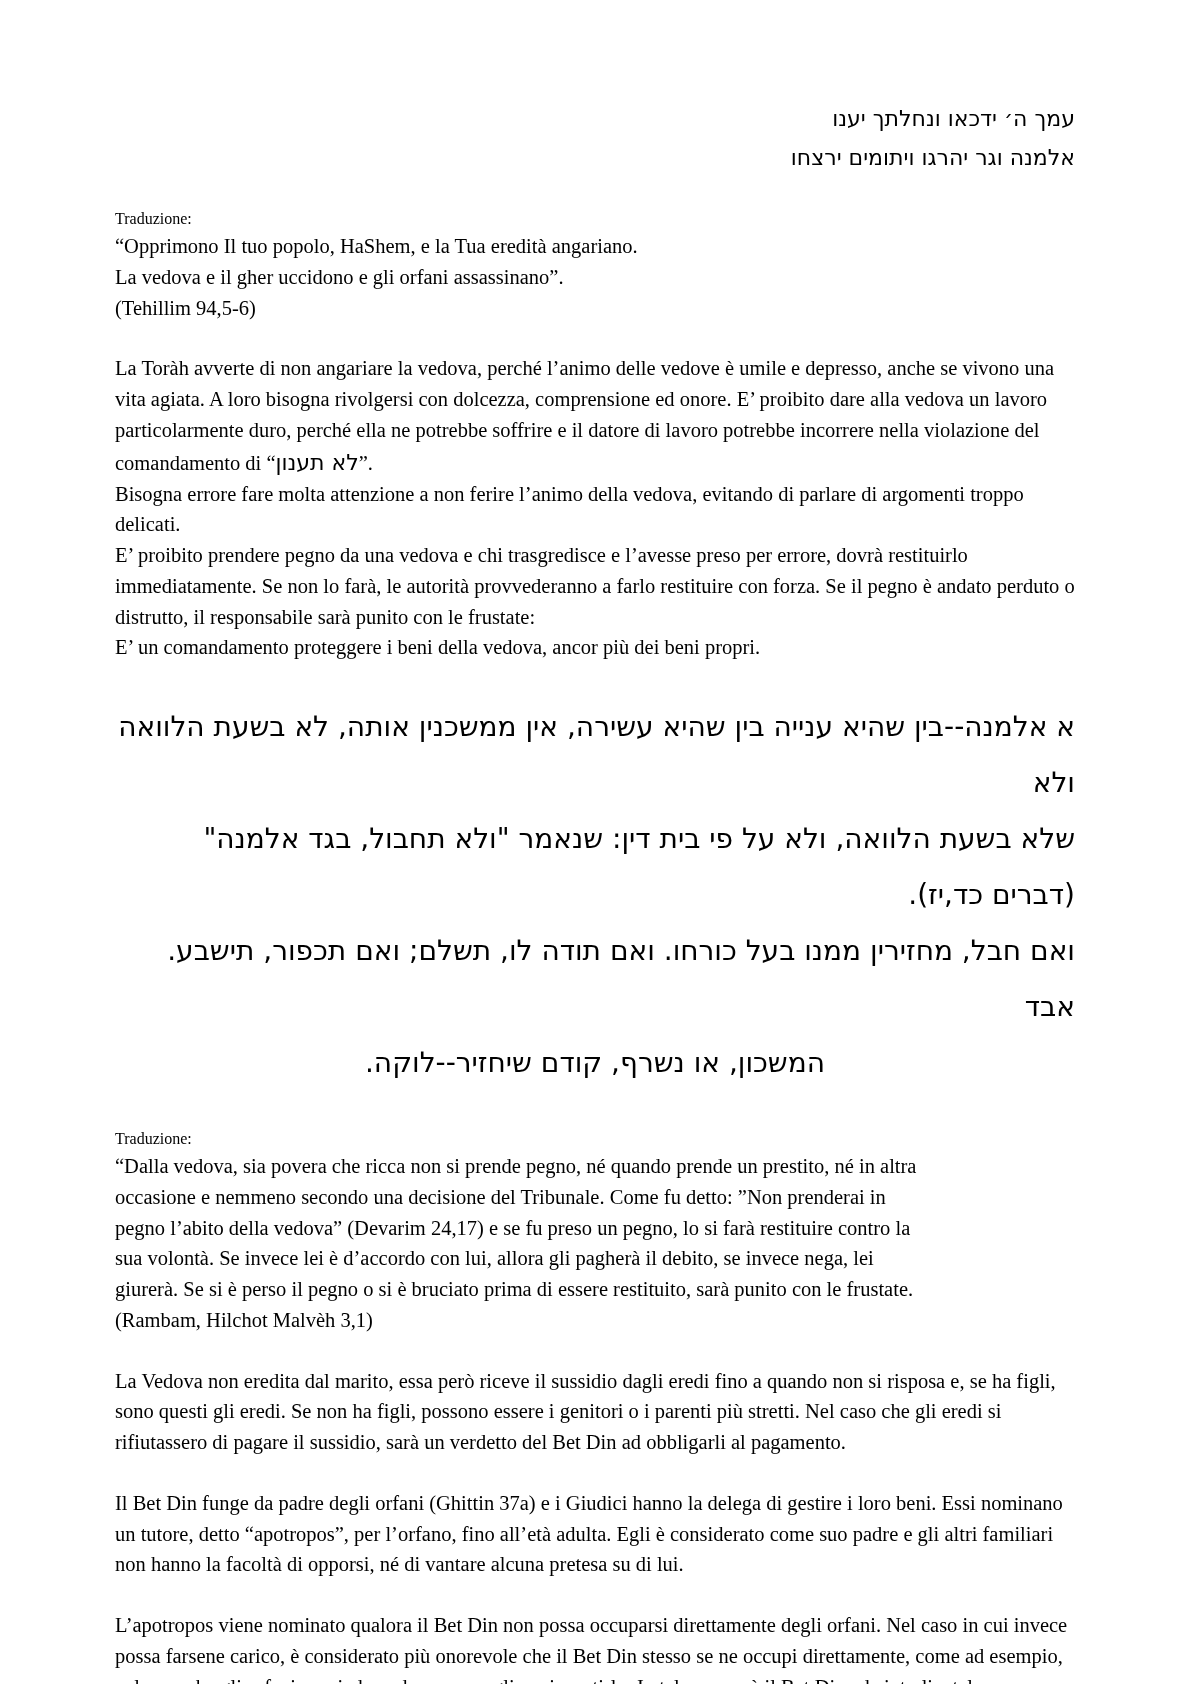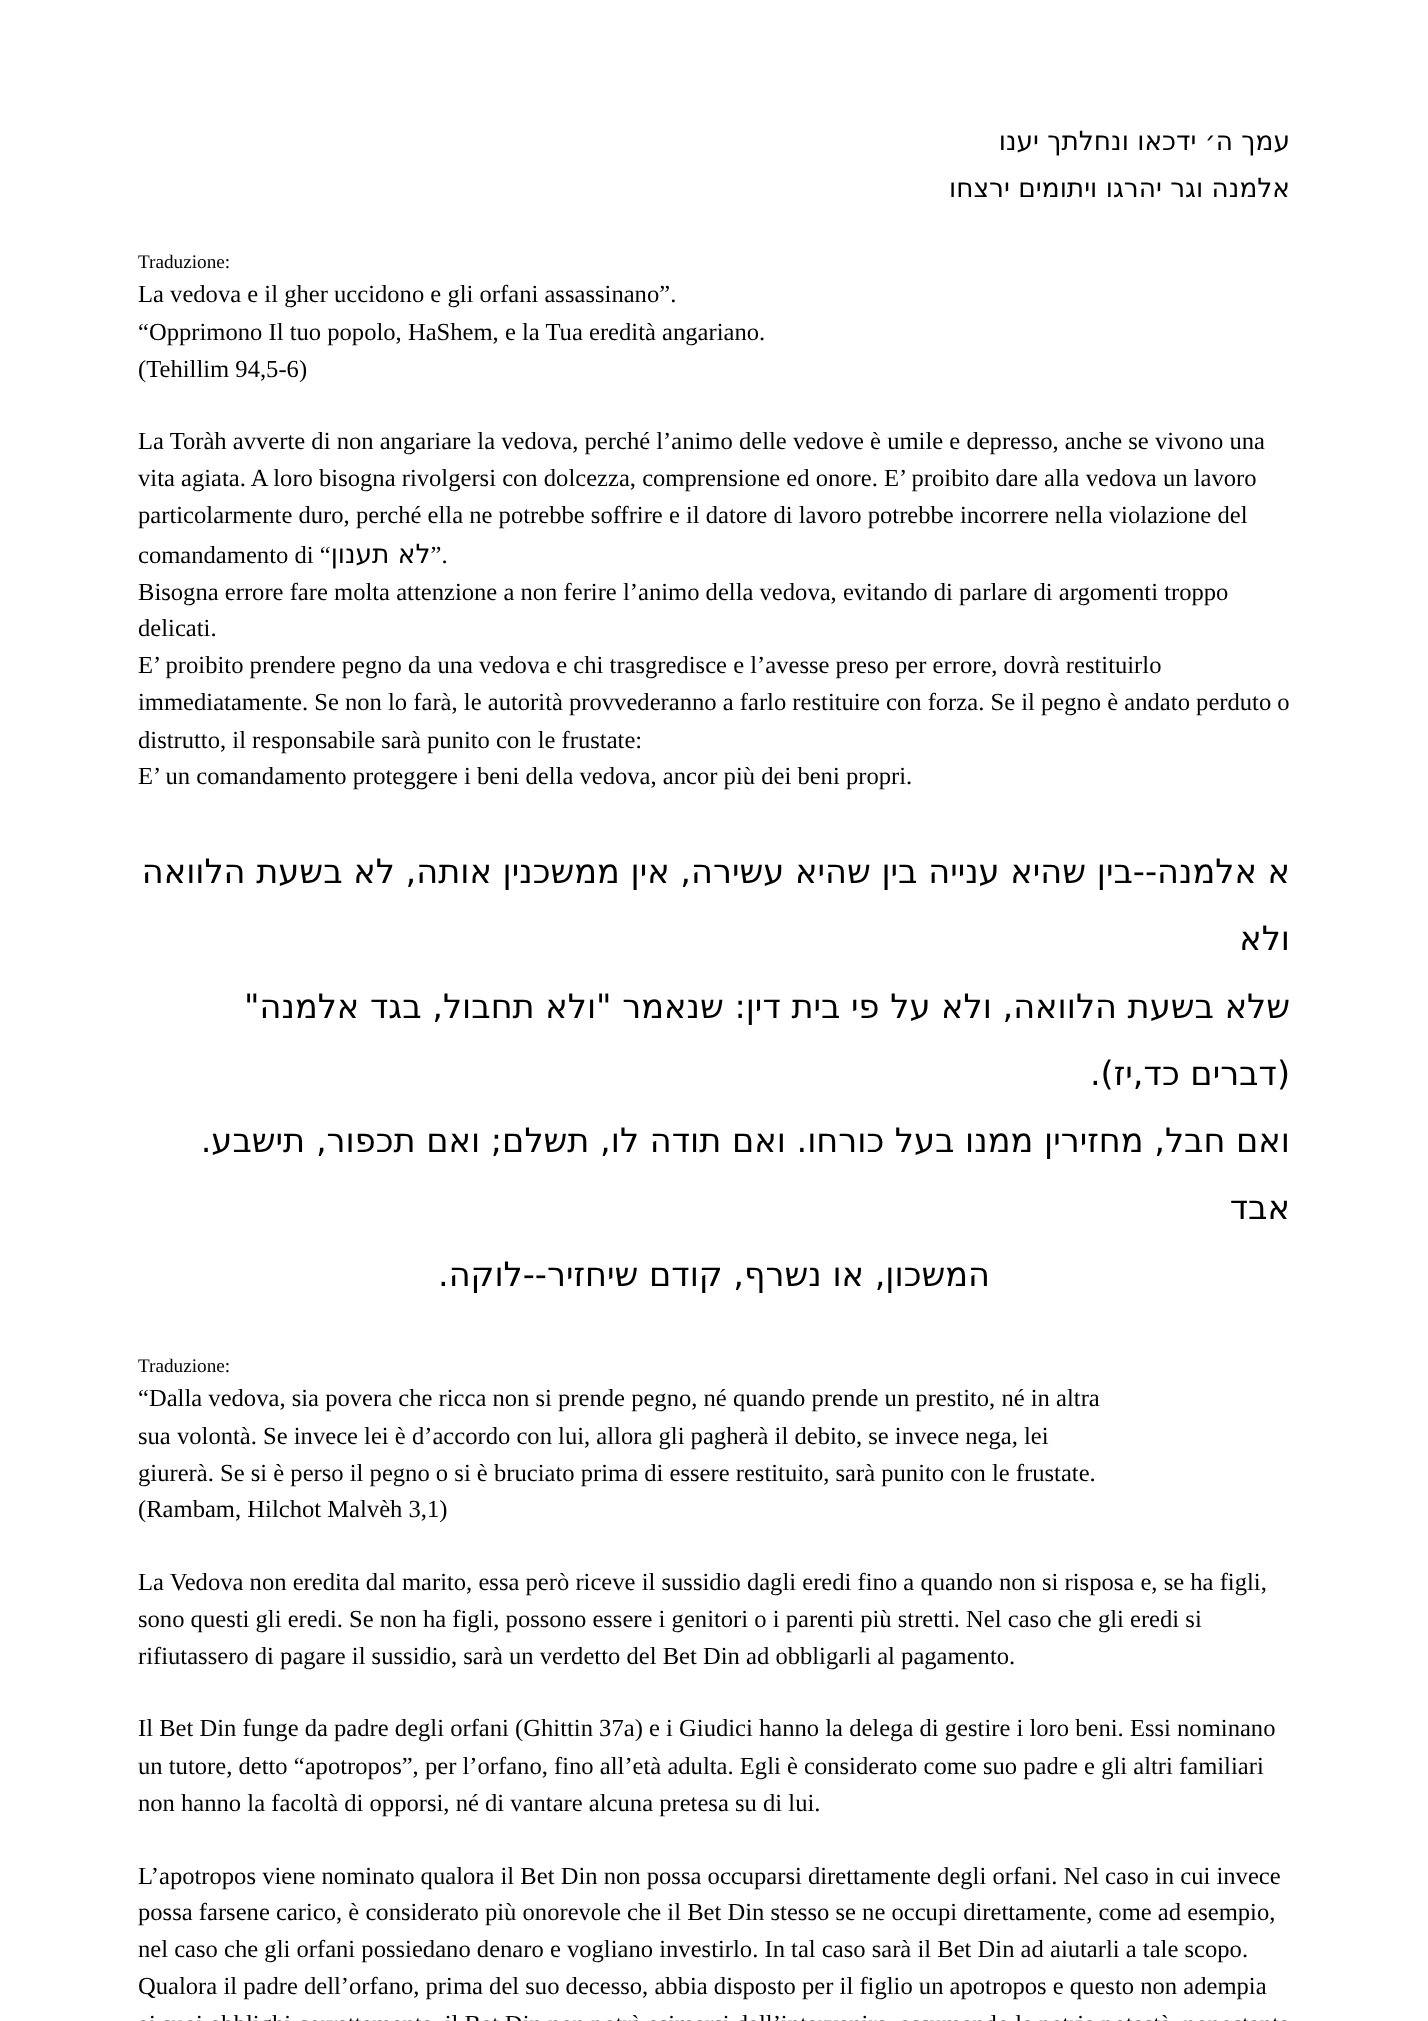--- a/index.html
+++ b/index.html
@@ -77,22 +77,22 @@
 
   <div class="heb-title-wrap">
     <div class="heb-title">עמך ה׳ ידכאו ונחלתך יענו</div>
     <div class="heb-title">אלמנה וגר יהרגו ויתומים ירצחו</div>
   </div>
 
   <div class="gap-md"></div>
 
   <div>
     <p class="lead-label">Traduzione:</p>
+    <p class="para">“Opprimono Il tuo popolo, HaShem, e la Tua eredità angariano.</p>
     <p class="para">La vedova e il gher uccidono e gli orfani assassinano”.</p>
-    <p class="para">“Opprimono Il tuo popolo, HaShem, e la Tua eredità angariano.</p>
     <p class="para">(Tehillim 94,5-6)</p>
   </div>
 
   <div class="gap-md"></div>
 
   <div>
     <p class="para"><span>La Toràh avverte di non angariare la vedova, perché l’animo delle vedove è umile e depresso, anche se vivono una vita agiata. A loro bisogna rivolgersi con dolcezza, comprensione ed onore. E’ proibito dare alla vedova un lavoro particolarmente duro, perché ella ne potrebbe soffrire e il datore di lavoro potrebbe incorrere nella violazione del comandamento di “</span><span class="inline-heb">לא תענון</span><span>”.</span></p>
     <p class="para">Bisogna errore fare molta attenzione a non ferire l’animo della vedova, evitando di parlare di argomenti troppo delicati.</p>
     <p class="para">E’ proibito prendere pegno da una vedova e chi trasgredisce e l’avesse preso per errore, dovrà restituirlo immediatamente. Se non lo farà, le autorità provvederanno a farlo restituire con forza. Se il pegno è andato perduto o distrutto, il responsabile sarà punito con le frustate:</p>
     <p class="para">E’ un comandamento proteggere i beni della vedova, ancor più dei beni propri.</p>
@@ -105,20 +105,22 @@
     <span class="ln">שלא בשעת הלוואה, ולא על פי בית דין: שנאמר "ולא תחבול, בגד אלמנה" (דברים כד,יז).</span>
     <span class="ln">ואם חבל, מחזירין ממנו בעל כורחו. ואם תודה לו, תשלם; ואם תכפור, תישבע. אבד</span>
     <span class="ln heb-left">המשכון, או נשרף, קודם שיחזיר--לוקה.</span>
   </div>
 
   <div class="gap-lg"></div>
 
   <div>
     <p class="lead-label">Traduzione:</p>
     <p class="para">“Dalla vedova, sia povera che ricca non si prende pegno, né quando prende un prestito, né in altra</p>
+    <p class="para">occasione e nemmeno secondo una decisione del Tribunale. Come fu detto: ”Non prenderai in</p>
+    <p class="para">pegno l’abito della vedova” (Devarim 24,17) e se fu preso un pegno, lo si farà restituire contro la</p>
     <p class="para">sua volontà. Se invece lei è d’accordo con lui, allora gli pagherà il debito, se invece nega, lei</p>
     <p class="para">giurerà. Se si è perso il pegno o si è bruciato prima di essere restituito, sarà punito con le frustate.</p>
     <p class="para">(Rambam, Hilchot Malvèh 3,1)</p>
   </div>
 
   <div class="gap-md"></div>
 
   <p class="para">La Vedova non eredita dal marito, essa però riceve il sussidio dagli eredi fino a quando non si risposa e, se ha figli, sono questi gli eredi. Se non ha figli, possono essere i genitori o i parenti più stretti. Nel caso che gli eredi si rifiutassero di pagare il sussidio, sarà un verdetto del Bet Din ad obbligarli al pagamento.</p>
 
   <div class="gap-md"></div>

